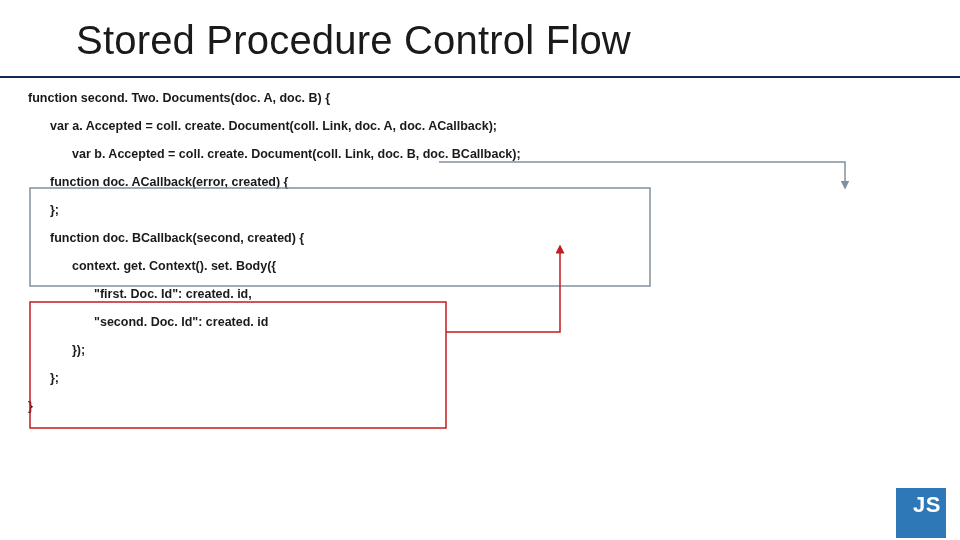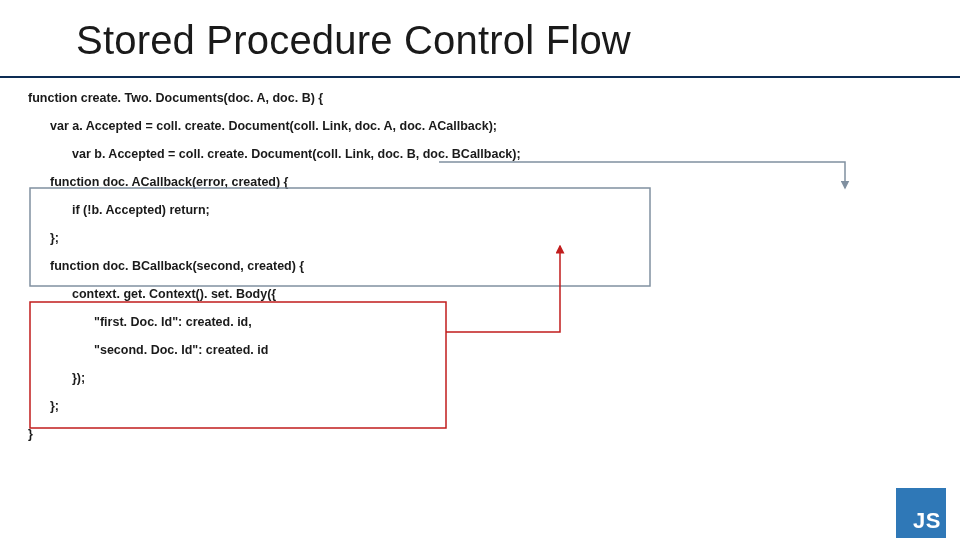--- a/index.html
+++ b/index.html
@@ -67,39 +67,38 @@
     width: 50px;
     height: 50px;
     background: #2f78b7;
     color: #ffffff;
     display: flex;
     align-items: flex-end;
     justify-content: flex-end;
     font-family: Arial, sans-serif;
     font-weight: 700;
     font-size: 22px;
-    padding: 4px 5px;
+    padding: 20px 5px;
     box-sizing: border-box;
     letter-spacing: 0.5px;
   }
 </style>
 </head>
 <body>
 
 <div class="slide">
 
   <div class="title">Stored Procedure Control Flow</div>
   <div class="title-underline"></div>
 
   <div class="code-block">
-    <div class="code-line">function create. Two. Documents(doc. A, doc. B) {</div>
+    <div class="code-line">function second. Two. Documents(doc. A, doc. B) {</div>
     <div class="code-line ind1">var a. Accepted = coll. create. Document(coll. Link, doc. A, doc. ACallback);</div>
     <div class="code-line ind2">var b. Accepted = coll. create. Document(coll. Link, doc. B, doc. BCallback);</div>
     <div class="code-line ind1">function doc. ACallback(error, created) {</div>
-    <div class="code-line ind2">if (!b. Accepted) return;</div>
     <div class="code-line ind1">};</div>
     <div class="code-line ind1">function doc. BCallback(second, created) {</div>
     <div class="code-line ind2">context. get. Context(). set. Body({</div>
     <div class="code-line ind3">"first. Doc. Id": created. id,</div>
     <div class="code-line ind3">"second. Doc. Id": created. id</div>
     <div class="code-line ind2">});</div>
     <div class="code-line ind1">};</div>
     <div class="code-line">}</div>
   </div>
 

